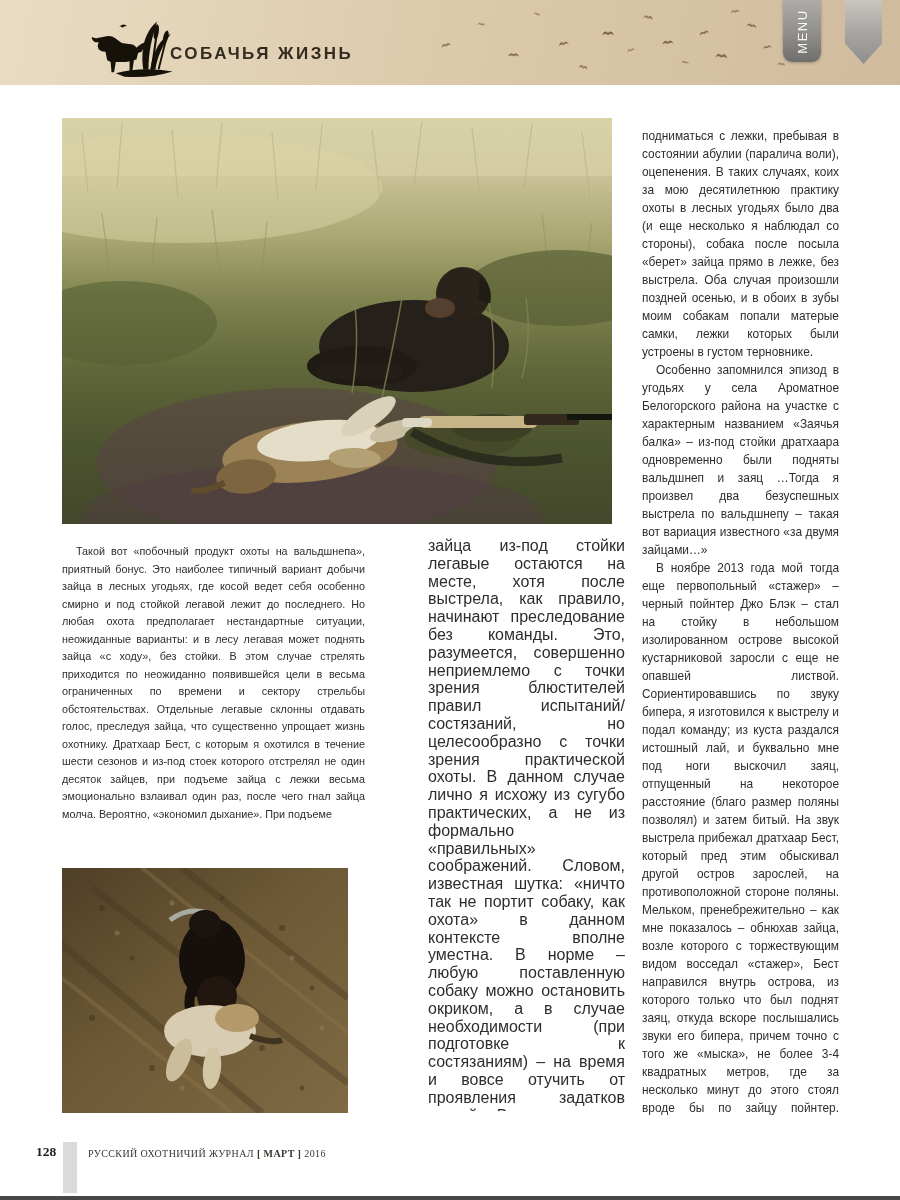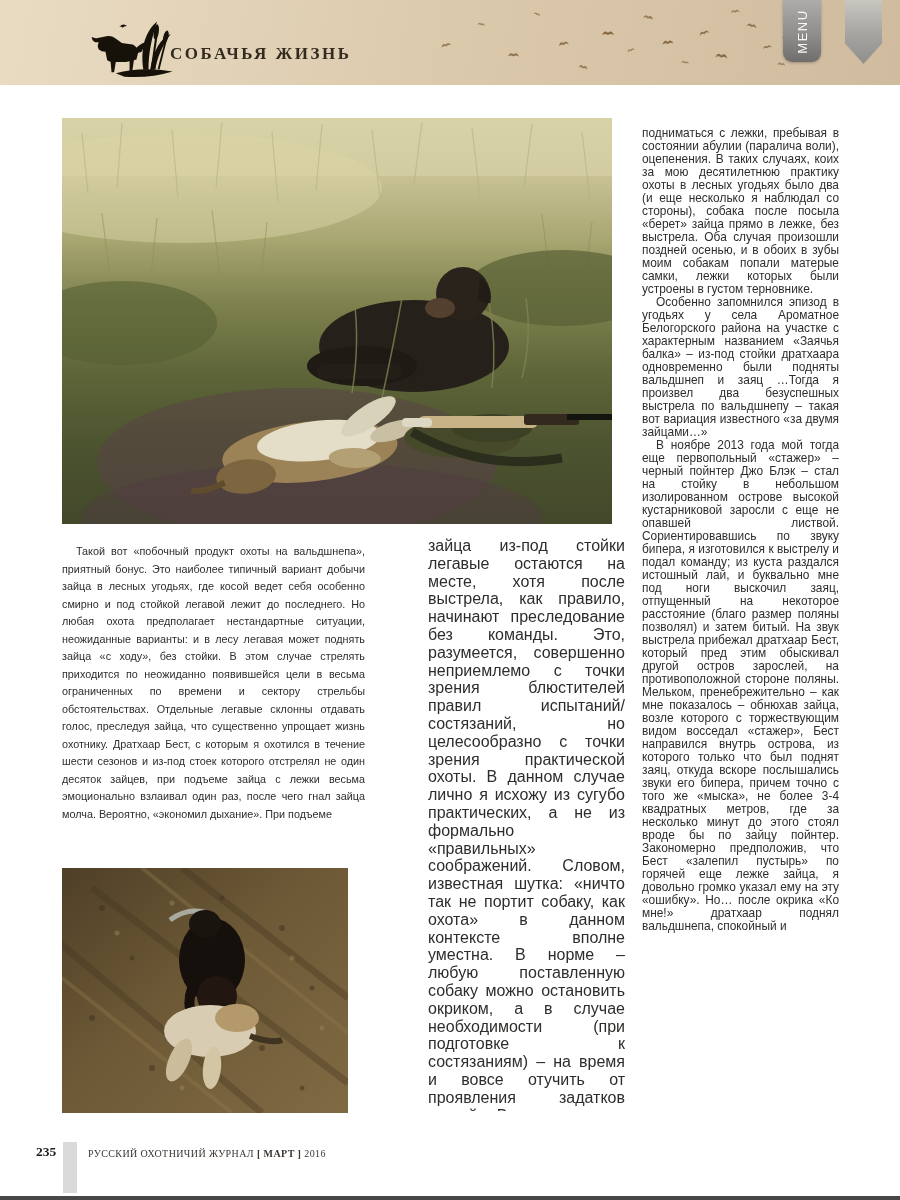--- a/index.html
+++ b/index.html
@@ -4,21 +4,21 @@
 <style>
   html,body{margin:0;padding:0;background:#ffffff;}
   .page{position:relative;width:900px;height:1200px;background:#ffffff;overflow:hidden;
         font-family:"Liberation Sans",sans-serif;}
   
   .header{position:absolute;left:0;top:0;width:900px;height:85px;
           background:linear-gradient(100deg,#ead候 0,#e9dcc3 0%,#ddcbae 45%,#d6c2a5 75%,#d0bb9e 100%);}
   .header{background:linear-gradient(100deg,#e9dcc3 0%,#ddcbae 45%,#d6c2a5 75%,#d0bb9e 100%);}
   .logo{position:absolute;left:90px;top:18px;width:86px;height:64px;}
   .section-title{position:absolute;left:170px;top:44px;
-                 font-family:Liberation Serif, serif;font-size:17px;letter-spacing:2.5px;
+                 font-family:Liberation Sans, sans-serif;font-size:17px;letter-spacing:2.5px;
                  color:#332b20;font-weight:600;white-space:nowrap;}
   .birds{position:absolute;left:430px;top:0;width:360px;height:78px;}
   .menu-tab{position:absolute;left:783px;top:0;width:38px;height:62px;
             border-radius:0 0 9px 9px;cursor:pointer;
             background:linear-gradient(#adacaa 0%,#8f8e8c 55%,#6f6e6c 100%);
             display:flex;align-items:center;justify-content:center;
             box-shadow:0 1px 3px rgba(0,0,0,.25);}
   .menu-tab span{transform:rotate(-90deg);color:#f7f7f5;font-size:13px;letter-spacing:1.5px;
                  font-family:"Liberation Sans",sans-serif;}
   .bookmark{position:absolute;left:845px;top:0;width:37px;height:64px;cursor:pointer;
@@ -27,21 +27,21 @@
   
   .photo-large{position:absolute;left:62px;top:118px;width:550px;height:406px;}
   .photo-small{position:absolute;left:62px;top:868px;width:286px;height:245px;}
   .photo-large svg,.photo-small svg{display:block;width:100%;height:100%;}
   
   .col{position:absolute;color:#2f2d2b;text-align:justify;overflow:hidden;}
   .col p{margin:0;}
   .col p.ind{text-indent:14px;}
   .col-left{left:62px;top:543px;width:303px;height:322px;font-size:10.8px;line-height:17.5px;}
   .col-middle{left:428px;top:537px;width:197px;height:574px;font-size:16px;line-height:17.8px;}
-  .col-right{left:642px;top:127px;width:197px;height:992px;font-size:11.9px;line-height:13px;}
+  .col-right{left:642px;top:127px;width:197px;height:992px;font-size:11.9px;line-height:18px;}
   
   .page-number{position:absolute;left:36px;top:1144px;font-family:"Liberation Serif",serif;
                font-weight:bold;font-size:13.5px;color:#1d1d1d;}
   .footer-bar{position:absolute;left:63px;top:1142px;width:14px;height:51px;background:#dadada;}
   .footer-line{position:absolute;left:88px;top:1148px;font-family:"Liberation Serif",serif;
                font-size:10px;color:#3b3530;letter-spacing:.4px;white-space:nowrap;}
   .footer-line .month{font-weight:bold;}
   .bottom-rule{position:absolute;left:0;top:1196px;width:900px;height:4px;background:#474747;}
 </style>
 </head>
@@ -234,21 +234,21 @@
         <path d="M130 120 q-6 18 2 30" stroke="#15100c" stroke-width="10" fill="none"></path>
         <ellipse cx="148" cy="163" rx="46" ry="26" fill="#d8ccb2"></ellipse>
         <ellipse cx="175" cy="150" rx="22" ry="14" fill="#b49a6b"></ellipse>
         <ellipse cx="117" cy="192" rx="10" ry="23" fill="#cbbd9c" transform="rotate(24 117 192)"></ellipse>
         <ellipse cx="150" cy="200" rx="9" ry="21" fill="#d3c6a5" transform="rotate(6 150 200)"></ellipse>
         <path d="M188 168 q22 8 32 4" stroke="#3f3420" stroke-width="6" fill="none"></path>
       </g>
     </svg>
   </div>
 
-  <div class="page-number">235</div>
+  <div class="page-number">128</div>
   <div class="footer-bar"></div>
   <div class="footer-line">
     <span>РУССКИЙ ОХОТНИЧИЙ ЖУРНАЛ</span>
     <span class="month">[ МАРТ ]</span>
     <span>2016</span>
   </div>
   <div class="bottom-rule"></div>
 
 </div>
 

